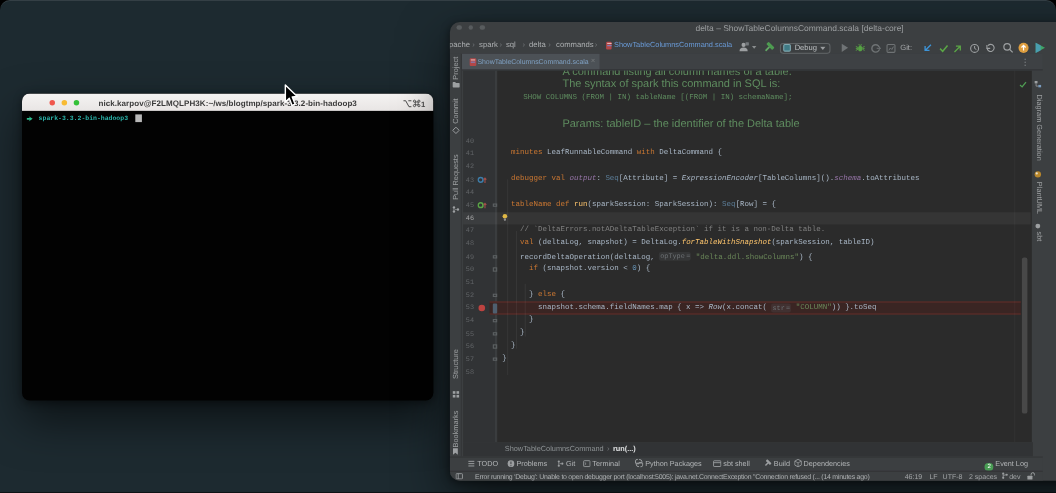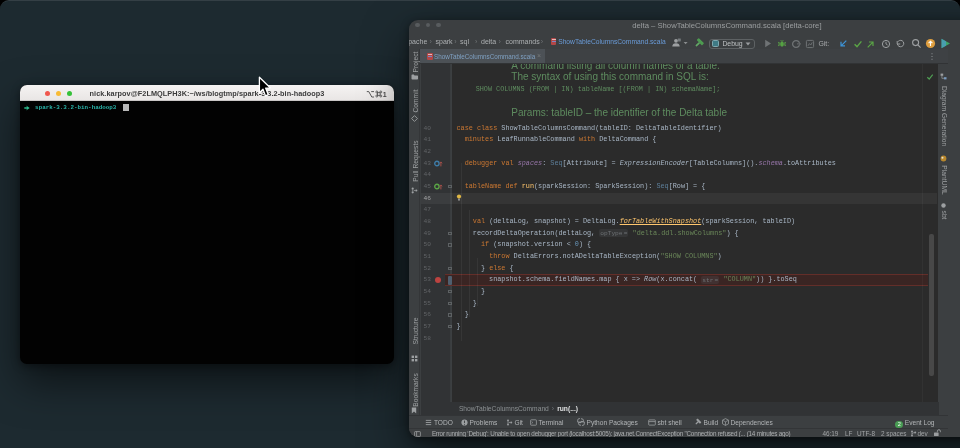--- a/index.html
+++ b/index.html
@@ -28,21 +28,21 @@
 #editor{position:absolute;left:42.7px;top:43.8px;width:486.9px;height:338.2px;background:#2b2b2b;}
 .ln{position:absolute;left:13px;width:9px;height:11.7px;line-height:11.7px;font-family:"Liberation Mono",monospace;font-size:6.2px;color:#606366;text-align:right;}
 .cl{position:absolute;left:47.6px;height:11.7px;line-height:11.7px;font-family:"Liberation Mono",monospace;font-size:6.8px;color:#a9b7c6;white-space:pre;}
 .docsans{font-family:Liberation Sans, sans-serif;font-size:10px;letter-spacing:0;margin-left:48px;}
 .kw{color:#cc7832;}
 .str{color:#6a8759;}
 .cmt{color:#808080;}
 .doc{color:#5e8c5f;}
 .num{color:#6897bb;}
 .fn{color:#ffc66d;}
-.fni{color:#ffc66d;font-style:italic;text-decoration:underline;}
+.fni{color:#ffc66d;font-style:italic;}
 .pp{color:#9876aa;font-style:italic;}
 .it{font-style:italic;}
 .seq{color:#5c7e99;}
 .hint{color:#6d7174;background:rgba(97,101,105,0.20);border-radius:2px;font-size:6.2px;padding:0.5px 1px;}
 
 #lstripe{position:absolute;left:0;top:29.1px;width:11.6px;height:378px;background:#3c3f41;border-right:1px solid #343638;z-index:5;}
 #rstripe{position:absolute;right:0;top:29.1px;width:9.5px;height:378px;background:#3c3f41;border-left:1px solid #343638;z-index:5;}
 .vlab{position:absolute;font-size:6.7px;color:#9da0a2;white-space:nowrap;z-index:7;}
 .vl-up{transform:translate(-50%,-50%) rotate(-90deg);}
 .vl-dn{transform:translate(-50%,-50%) rotate(90deg);}
@@ -185,43 +185,42 @@
 </div>
 <div id="gutter"></div>
 <div id="editor"></div>
 <div class="abs" style="left:12.6px;top:172.4px;width:516px;height:11.7px;background:rgba(255,255,255,0.05);"></div>
 <div class="abs" style="left:35.8px;top:254.0px;width:483.4px;height:11.7px;background:#3a2523;border-top:1px solid rgba(150,58,48,0.45);border-bottom:1px solid rgba(150,58,48,0.45);"></div>
 <div class="abs" style="left:51.7px;top:143px;width:1px;height:178px;background:rgba(255,255,255,0.055);"></div>
 <div class="abs" style="left:59.8px;top:190px;width:1px;height:107px;background:rgba(255,255,255,0.055);"></div>
 <div class="abs" style="left:67.9px;top:238px;width:1px;height:48px;background:rgba(255,255,255,0.055);"></div>
 <div class="abs" style="left:513px;top:43.8px;width:1px;height:338px;background:rgba(255,255,255,0.035);"></div>
 <div class="cl docsans doc" style="left:54.4px;top:39.2px;">A command listing all column names of a table.</div>
-<div class="cl docsans doc" style="left:54.4px;top:51.0px;">The syntax of using this command in SQL is:</div>
+<div class="cl docsans doc" style="left:54.4px;top:51.0px;">The syntax of spark this command in SQL is:</div>
 <div class="cl doc" style="left:66.8px;top:63.2px;">SHOW COLUMNS (FROM | IN) tableName [(FROM | IN) schemaName];</div>
 <div class="cl docsans doc" style="left:54.4px;top:86.6px;">Params: tableID – the identifier of the Delta table</div>
 <div class="ln" style="top:102.4px;color:#606366;">40</div>
-<div class="cl" style="top:102.4px;"><span class="kw">case class </span>ShowTableColumnsCommand(tableID: DeltaTableIdentifier)</div>
 <div class="ln" style="top:114.1px;color:#606366;">41</div>
 <div class="cl" style="top:114.1px;">  <span class="kw">minutes </span>LeafRunnableCommand <span class="kw">with </span>DeltaCommand {</div>
 <div class="ln" style="top:125.7px;color:#606366;">42</div>
 <div class="ln" style="top:137.4px;color:#606366;">43</div>
-<div class="cl" style="top:137.4px;">  <span class="kw">debugger val </span><span class="pp">spaces</span>: <span class="seq">Seq</span>[Attribute] = <span class="it">ExpressionEncoder</span>[TableColumns]().<span class="pp">schema</span>.toAttributes</div>
+<div class="cl" style="top:137.4px;">  <span class="kw">debugger val </span><span class="pp">output</span>: <span class="seq">Seq</span>[Attribute] = <span class="it">ExpressionEncoder</span>[TableColumns]().<span class="pp">schema</span>.toAttributes</div>
 <div class="ln" style="top:149.0px;color:#606366;">44</div>
 <div class="ln" style="top:160.7px;color:#606366;">45</div>
 <div class="cl" style="top:160.7px;">  <span class="kw">tableName def </span><span class="fn">run</span>(sparkSession: SparkSession): <span class="seq">Seq</span>[Row] = {</div>
 <div class="ln" style="top:172.4px;color:#a4a5a6;">46</div>
 <div class="ln" style="top:184.0px;color:#606366;">47</div>
+<div class="cl" style="top:184.0px;">    <span class="cmt">// `DeltaErrors.notADeltaTableException` if it is a non-Delta table.</span></div>
 <div class="ln" style="top:195.7px;color:#606366;">48</div>
 <div class="cl" style="top:195.7px;">    <span class="kw">val </span>(deltaLog, snapshot) = DeltaLog.<span class="fni">forTableWithSnapshot</span>(sparkSession, tableID)</div>
 <div class="ln" style="top:207.3px;color:#606366;">49</div>
 <div class="cl" style="top:207.3px;">    recordDeltaOperation(deltaLog, <span class="hint">opType =</span> <span class="str">"delta.ddl.showColumns"</span>) {</div>
 <div class="ln" style="top:219.0px;color:#606366;">50</div>
 <div class="cl" style="top:219.0px;">      <span class="kw">if </span>(snapshot.version &lt; <span class="num">0</span>) {</div>
 <div class="ln" style="top:230.7px;color:#606366;">51</div>
-<div class="cl" style="top:230.7px;">        <span class="kw">throw </span>DeltaErrors.notADeltaTableException(<span class="str">"SHOW COLUMNS"</span>)</div>
 <div class="ln" style="top:242.3px;color:#606366;">52</div>
 <div class="cl" style="top:242.3px;">      } <span class="kw">else </span>{</div>
 <div class="ln" style="top:254.0px;color:#606366;">53</div>
 <div class="cl" style="top:254.0px;">        snapshot.schema.fieldNames.map { x =&gt; <span class="it">Row</span>(x.concat( <span class="hint">str =</span> <span class="str">"COLUMN"</span>)) }.toSeq</div>
 <div class="ln" style="top:265.6px;color:#606366;">54</div>
 <div class="cl" style="top:265.6px;">      }</div>
 <div class="ln" style="top:277.3px;color:#606366;">55</div>
 <div class="cl" style="top:277.3px;">    }</div>
 <div class="ln" style="top:289.0px;color:#606366;">56</div>
 <div class="cl" style="top:289.0px;">  }</div>

